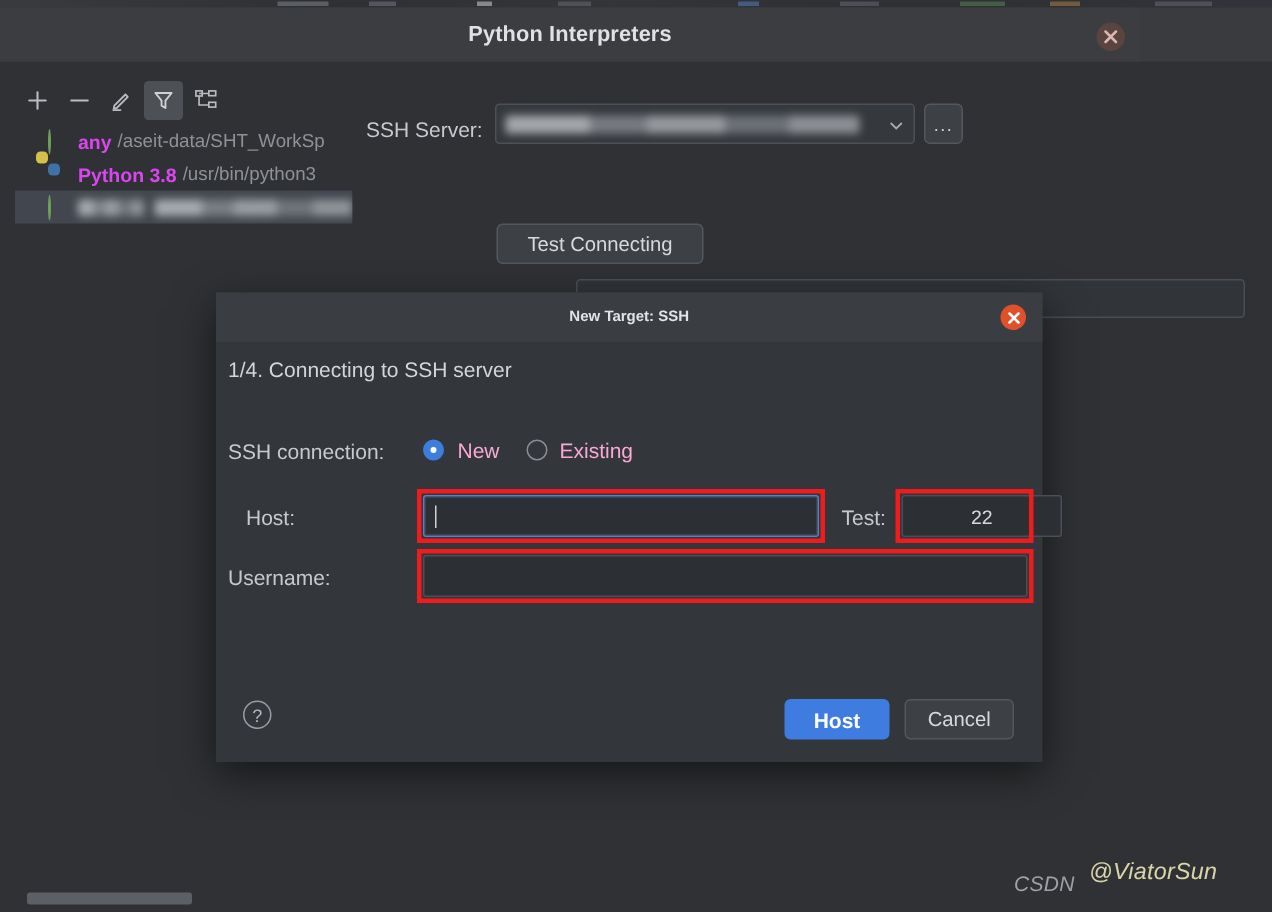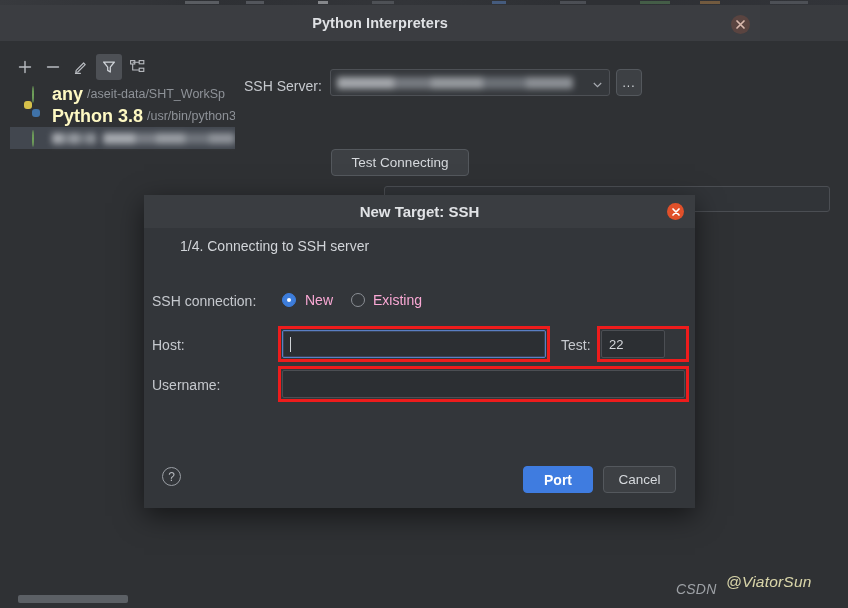--- a/index.html
+++ b/index.html
@@ -145,23 +145,23 @@
     width: 14px; height: 14px;
   }
   .pyicon .b1, .pyicon .b2 {
     position: absolute; width: 8px; height: 8px; border-radius: 3px;
   }
   .pyicon .b1 { left: 0; top: 0; background: #3f72a8; }
   .pyicon .b2 { right: 0; bottom: 0; background: #d6c04a; }
 
   .interp-name {
     margin-left: 22px;
-    color: #fef9c3;
+    color: #d946ef;
     font-weight: bold;
-    font-size: 18px;
+    font-size: 13px;
   }
   .interp-path {
     margin-left: 4px;
     color: #8e9298;
     font-size: 12.5px;
   }
   .blurred-block {
     display:inline-block;
     height: 11px;
     border-radius: 2px;
@@ -238,21 +238,21 @@
     box-shadow: 0 8px 26px rgba(0,0,0,.55);
   }
   .ssh-titlebar {
     position: absolute;
     left: 0; top: 0;
     width: 551px; height: 33px;
     background: #3a3d41;
     display: flex; align-items: center; justify-content: center;
   }
   .ssh-title {
-    font-size: 15px;
+    font-size: 10px;
     font-weight: bold;
     color: #e1e3e6;
   }
   .ssh-close {
     position: absolute;
     right: 11px; top: 8px;
     width: 17px; height: 17px;
     border-radius: 50%;
     background: #e0502a;
     display: flex; align-items: center; justify-content: center;
@@ -476,52 +476,52 @@
       <span class="ssh-title">New Target: SSH</span>
       <div class="ssh-close">
         <svg width="10" height="10" viewBox="0 0 10 10" aria-hidden="true">
           <path d="M2 2 L8 8 M8 2 L2 8" stroke="#ffffff" stroke-width="1.7" stroke-linecap="round"></path>
         </svg>
       </div>
     </div>
 
     <div class="ssh-body">
 
-      <div class="step-text" style="left:8px; top:10px;margin-left:28px;">1/4. Connecting to SSH server</div>
+      <div class="step-text" style="left:8px; top:10px;">1/4. Connecting to SSH server</div>
 
       <div class="field-label" style="left:8px; top:65px;">SSH connection:</div>
 
       <div class="radio checked" style="left:138px; top:65px;"></div>
       <div class="radio-label" style="left:161px; top:64px;">New</div>
 
       <div class="radio" style="left:207px; top:65px;"></div>
       <div class="radio-label" style="left:229px; top:64px;">Existing</div>
 
-      <div class="field-label" style="left:8px; top:109px;">Host:</div>
+      <div class="field-label" style="left:20px; top:109px;">Host:</div>
       <div class="d-input focused" style="left:138px; top:102px; width:264px; height:28px;">
         <span class="caretbar"></span>
         <span></span>
       </div>
       <div class="redbox" style="left:134px; top:98px; width:272px; height:36px;"></div>
 
       <div class="field-label" style="left:417px; top:109px;">Test:</div>
-      <div class="d-input" style="left:457px; top:102px; width:64px; height:28px; justify-content:flex-start;">
+      <div class="d-input" style="left:457px; top:102px; width:107px; height:28px; justify-content:center;">
         <span>22</span>
       </div>
       <div class="redbox" style="left:453px; top:98px; width:92px; height:36px;"></div>
 
       <div class="field-label" style="left:8px; top:149px;">Username:</div>
       <div class="d-input" style="left:138px; top:142px; width:403px; height:28px;">
         <span></span>
       </div>
       <div class="redbox" style="left:134px; top:138px; width:411px; height:36px;"></div>
 
       <div class="help-circle" style="left:18px; top:239px;">?</div>
 
-      <div class="btn btn-primary" style="left:379px; top:238px; width:70px; height:27px; font-size:14px;">Port</div>
+      <div class="btn btn-primary" style="left:379px; top:238px; width:70px; height:27px; font-size:14px;">Host</div>
       <div class="btn" style="left:459px; top:238px; width:73px; height:27px;">Cancel</div>
 
     </div>
   </div>
 
   <div class="watermark wm-csdn">CSDN</div>
   <div class="watermark wm-handle">@ViatorSun</div>
 
 </div>
 

